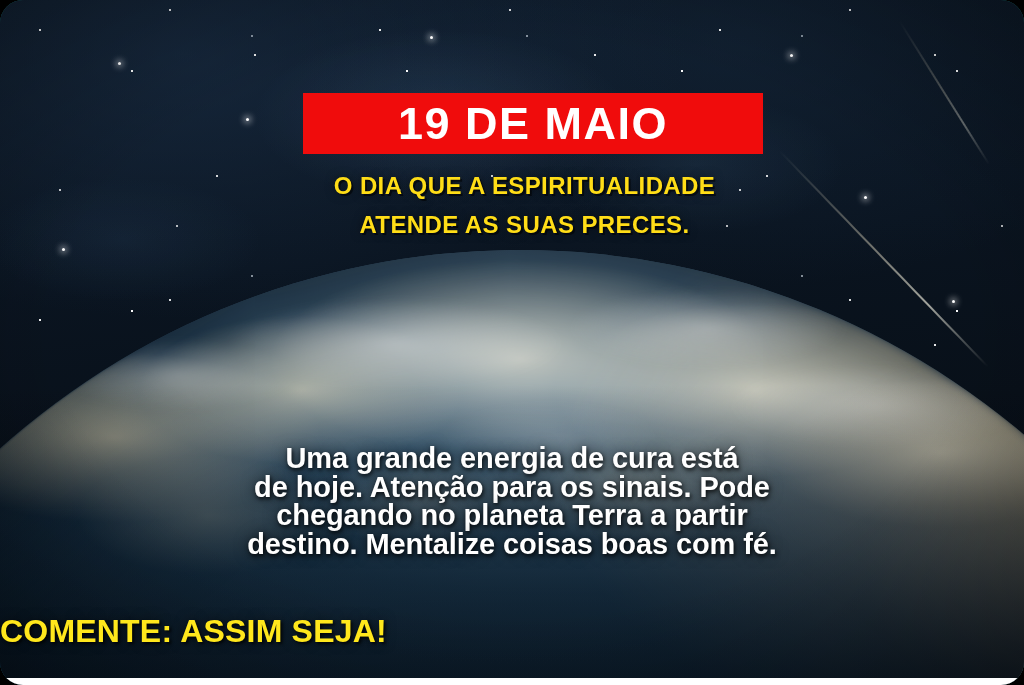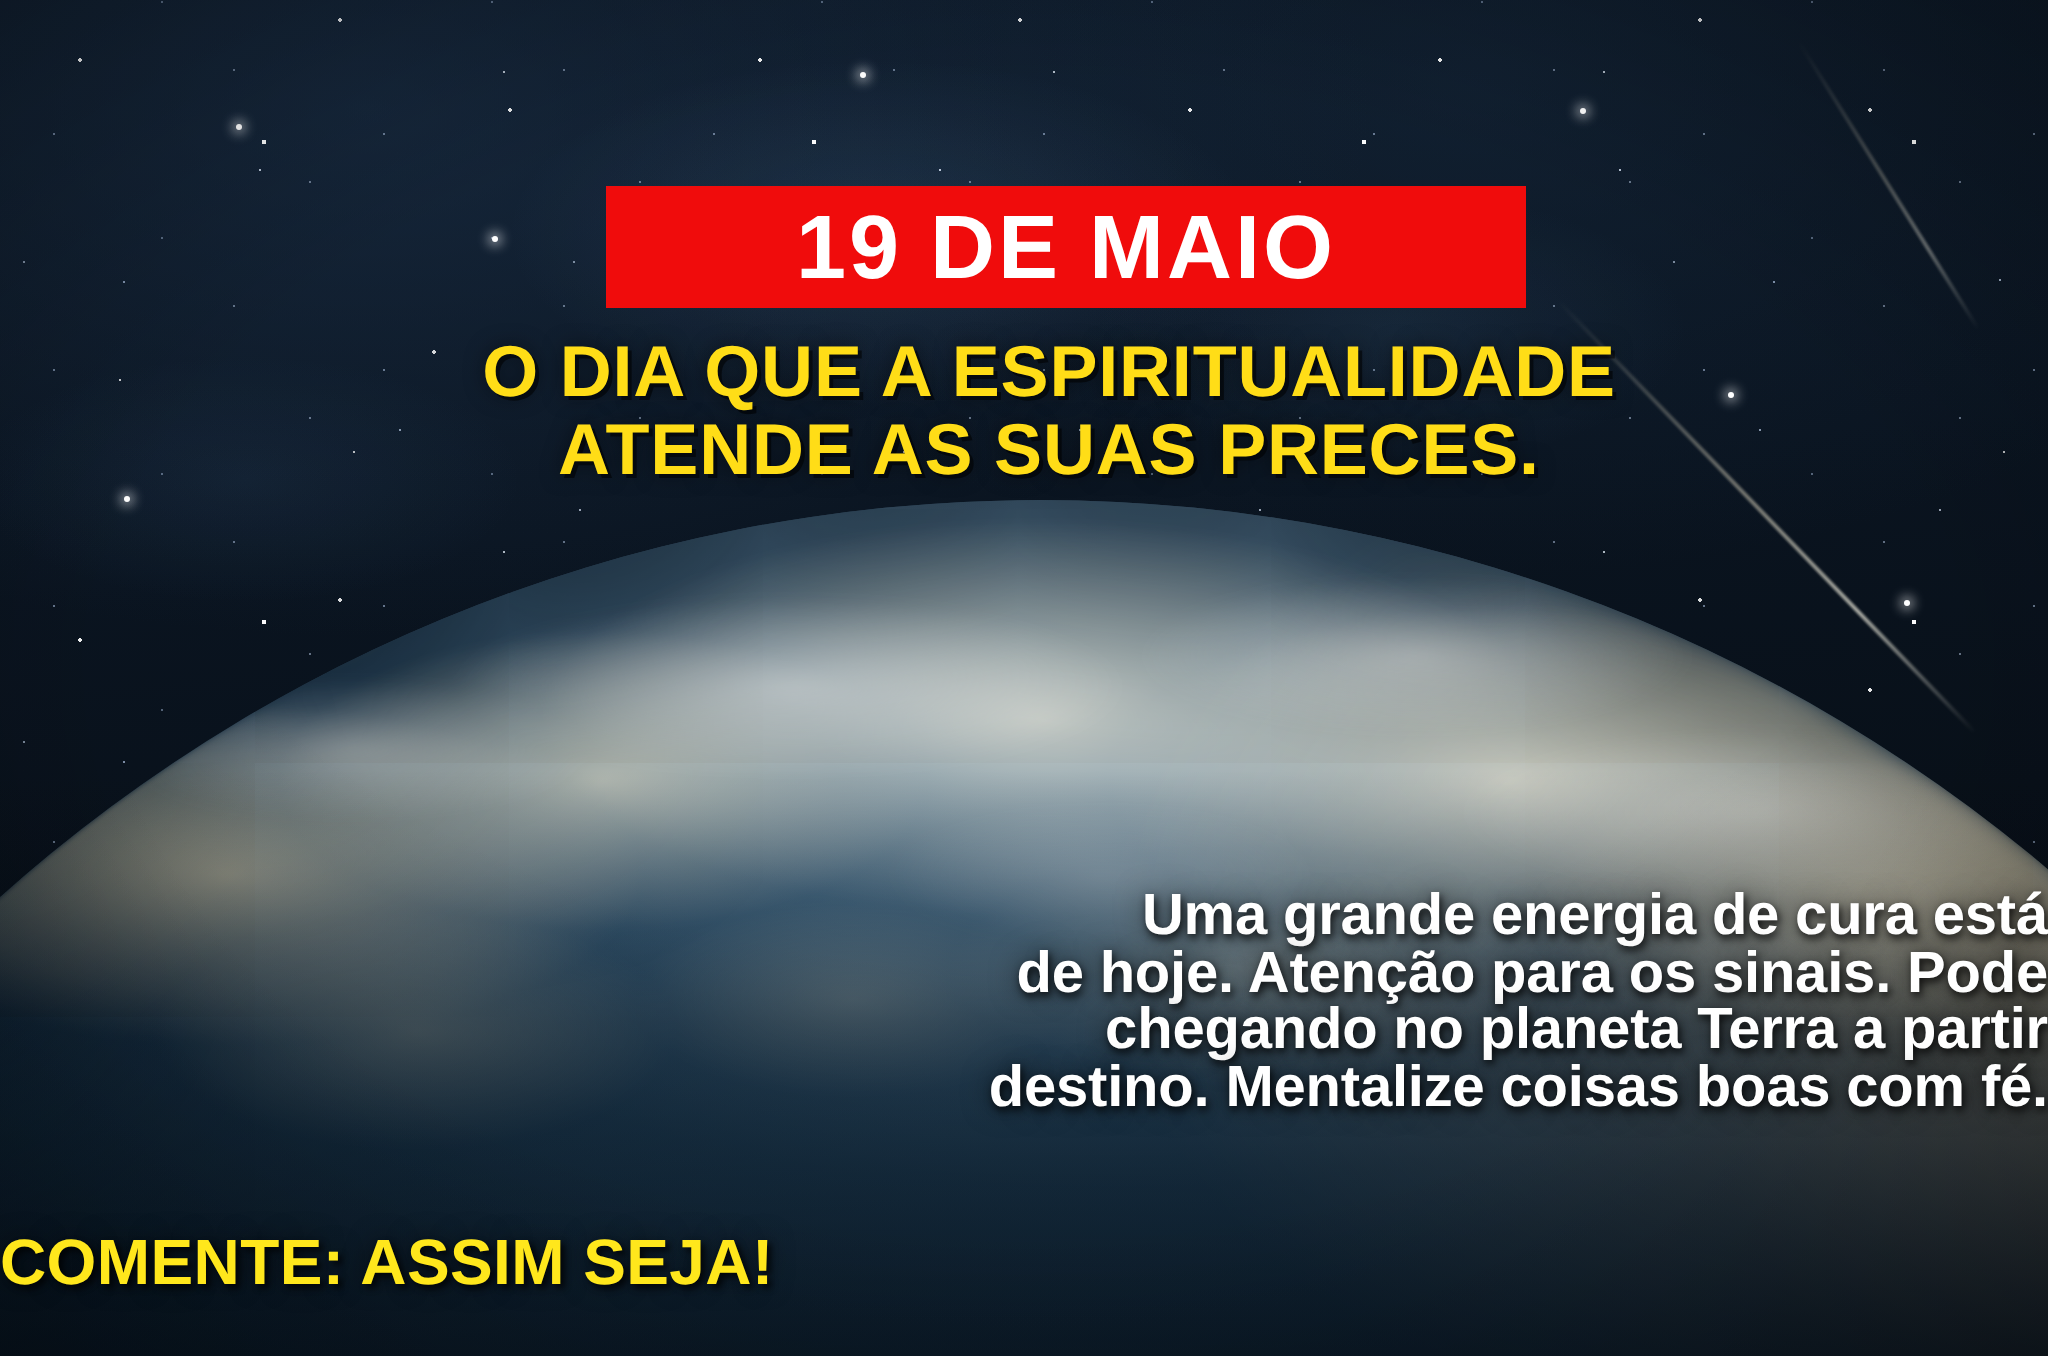--- a/index.html
+++ b/index.html
@@ -10,20 +10,21 @@
   body {
     font-family: "Liberation Sans", sans-serif;
   }
 
   #poster {
     position: relative;
     width: 1024px;
     height: 685px;
     overflow: hidden;
     background: #0f766e;
+    border-radius: 23px;
   }
 
   
   .space {
     position: absolute;
     inset: 0;
     background:
       radial-gradient(ellipse 70% 55% at 18% 8%, rgba(30,52,78,0.55) 0%, rgba(10,18,30,0) 70%),
       radial-gradient(ellipse 60% 50% at 72% 6%, rgba(24,44,66,0.45) 0%, rgba(10,18,30,0) 72%),
       linear-gradient(175deg, #0b1623 0%, #0a1420 38%, #081019 62%, #060b13 100%);
@@ -223,36 +224,36 @@
     font-family: "Liberation Sans", sans-serif;
   }
 
   .headline {
     position: absolute;
     left: 0;
     right: 0;
     top: 166px;
     text-align: center;
     color: #ffdd17;
-    font-size: 36px;
+    font-size: 24px;
     font-weight: bold;
     letter-spacing: 0.4px;
     line-height: 39px;
     text-shadow: 2px 2px 0 rgba(0,0,0,0.55), 0 0 10px rgba(0,0,0,0.5);
     font-family: "Liberation Sans", sans-serif;
     margin-left: 25px;
   }
   .headline-line { display: block; }
 
   .body-copy {
     position: absolute;
     left: 0;
     right: 0;
     top: 444px;
-    text-align: right;
+    text-align: center;
     color: #ffffff;
     font-size: 29px;
     font-weight: bold;
     line-height: 28.5px;
     letter-spacing: -0.1px;
     text-shadow: 1px 2px 4px rgba(0,0,0,0.85), 0 0 14px rgba(0,0,0,0.6);
     font-family: "Liberation Sans", sans-serif;
   }
   .body-line { display: block; }
 

